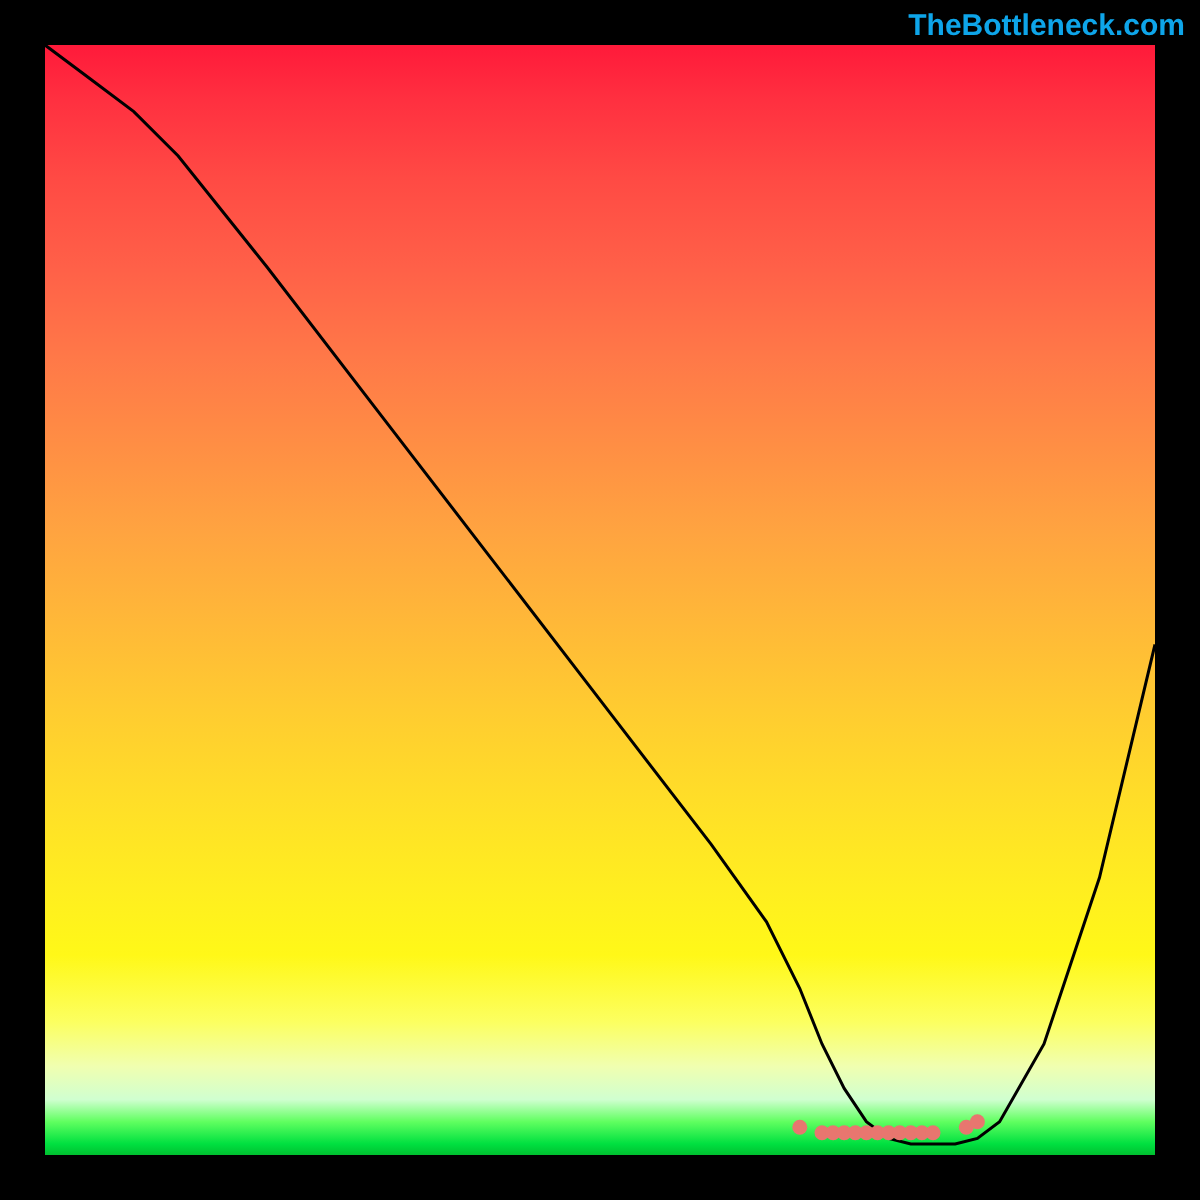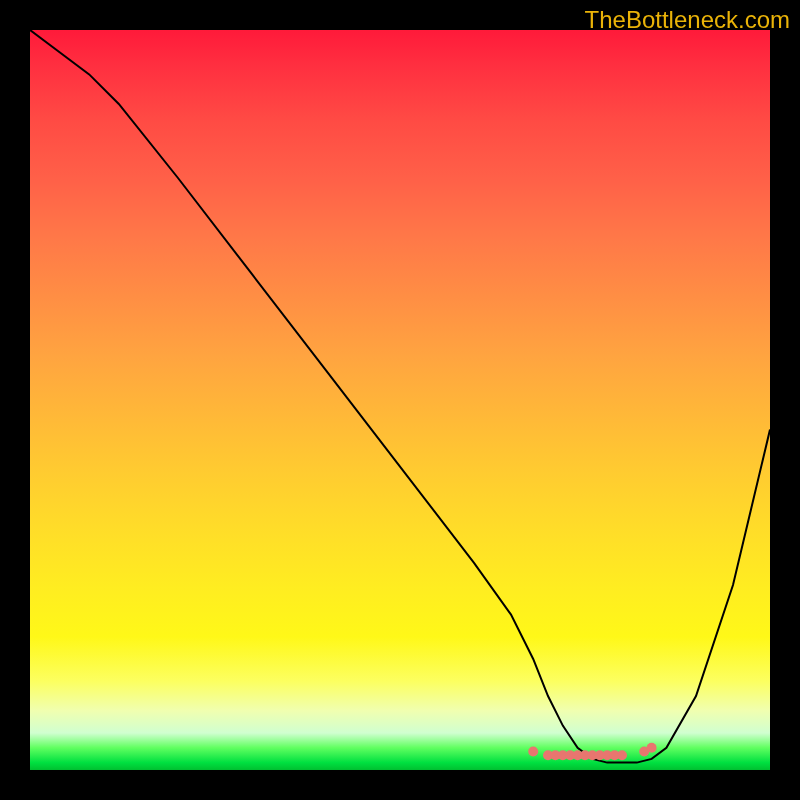--- a/index.html
+++ b/index.html
@@ -11,23 +11,23 @@
       width: 800px;
       height: 800px;
       background: #000;
       position: relative;
       font-family: Arial, sans-serif;
     }
     .watermark {
       position: absolute;
       top: 6px;
       right: 10px;
-      color: #eab308;
-      font-size: 24px;
-      font-weight: normal;
+      color: #0ea5e9;
+      font-size: 20px;
+      font-weight: bold;
       z-index: 10;
     }
     .chart-container {
       position: absolute;
       top: 30px;
       left: 30px;
       width: 740px;
       height: 740px;
       overflow: hidden;
     }

